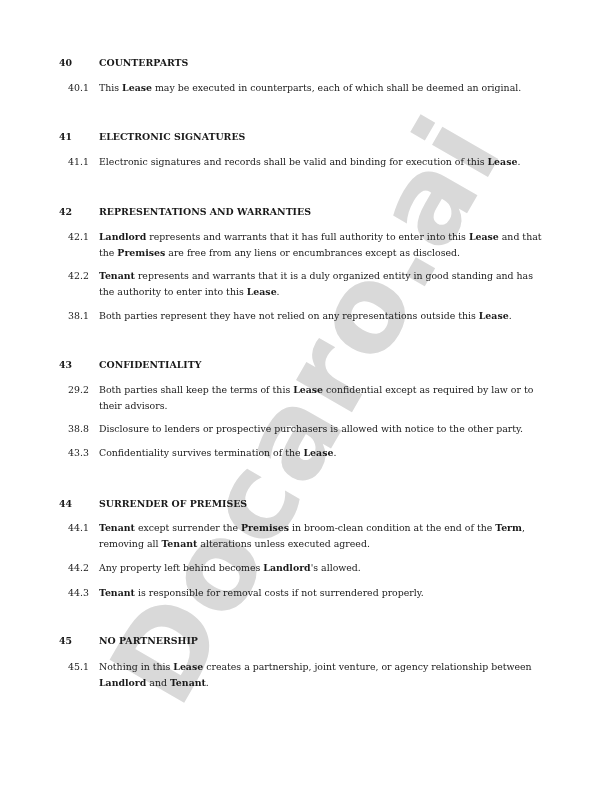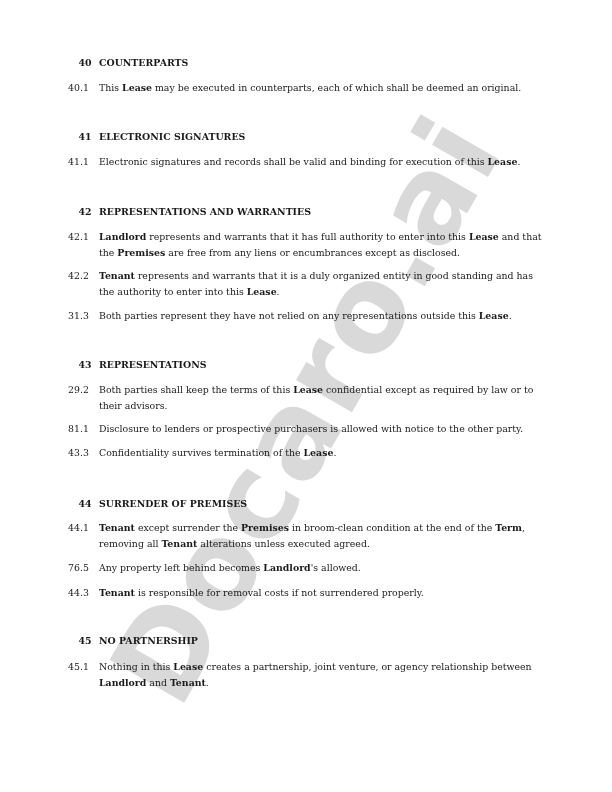--- a/index.html
+++ b/index.html
@@ -44,23 +44,23 @@
     .heading {
       position: absolute;
       left: 0;
       height: 14px;
       font-size: 9.4px;
       font-weight: bold;
       line-height: 14px;
     }
     .heading .num {
       position: absolute;
-      left: 73px;
+      left: 48px;
       width: 24px;
-      text-align: center;
+      text-align: right;
     }
     .heading .title {
       position: absolute;
       left: 99px;
       white-space: nowrap;
     }
     .clause {
       position: absolute;
       left: 0;
       width: 612px;
@@ -115,51 +115,51 @@
     </div>
     <div class="clause" style="top:229px">
       <span class="cnum">42.1</span>
       <span class="ctext"><b>Landlord</b><span> represents and warrants that it has full authority to enter into this </span><b>Lease</b><span> and that the </span><b>Premises</b><span> are free from any liens or encumbrances except as disclosed.</span></span>
     </div>
     <div class="clause" style="top:268px">
       <span class="cnum">42.2</span>
       <span class="ctext"><b>Tenant</b><span> represents and warrants that it is a duly organized entity in good standing and has the authority to enter into this </span><b>Lease</b><span>.</span></span>
     </div>
     <div class="clause" style="top:308px">
-      <span class="cnum">31.3</span>
+      <span class="cnum">38.1</span>
       <span class="ctext"><span>Both parties represent they have not relied on any representations outside this </span><b>Lease</b><span>.</span></span>
     </div>
 
     <div class="heading" style="top:358px">
       <span class="num">43</span>
-      <span class="title">REPRESENTATIONS</span>
+      <span class="title">CONFIDENTIALITY</span>
     </div>
     <div class="clause" style="top:382px">
       <span class="cnum">29.2</span>
       <span class="ctext"><span>Both parties shall keep the terms of this </span><b>Lease</b><span> confidential except as required by law or to their advisors.</span></span>
     </div>
     <div class="clause" style="top:421px">
-      <span class="cnum">81.1</span>
+      <span class="cnum">38.8</span>
       <span class="ctext"><span>Disclosure to lenders or prospective purchasers is allowed with notice to the other party.</span></span>
     </div>
     <div class="clause" style="top:445px">
       <span class="cnum">43.3</span>
       <span class="ctext"><span>Confidentiality survives termination of the </span><b>Lease</b><span>.</span></span>
     </div>
 
     <div class="heading" style="top:497px">
       <span class="num">44</span>
       <span class="title">SURRENDER OF PREMISES</span>
     </div>
     <div class="clause" style="top:520px">
       <span class="cnum">44.1</span>
       <span class="ctext"><b>Tenant</b><span> except surrender the </span><b>Premises</b><span> in broom-clean condition at the end of the </span><b>Term</b><span>, removing all </span><b>Tenant</b><span> alterations unless executed agreed.</span></span>
     </div>
     <div class="clause" style="top:560px">
-      <span class="cnum">76.5</span>
+      <span class="cnum">44.2</span>
       <span class="ctext"><span>Any property left behind becomes </span><b>Landlord</b><span>'s allowed.</span></span>
     </div>
     <div class="clause" style="top:585px">
       <span class="cnum">44.3</span>
       <span class="ctext"><b>Tenant</b><span> is responsible for removal costs if not surrendered properly.</span></span>
     </div>
 
     <div class="heading" style="top:634px">
       <span class="num">45</span>
       <span class="title">NO PARTNERSHIP</span>

